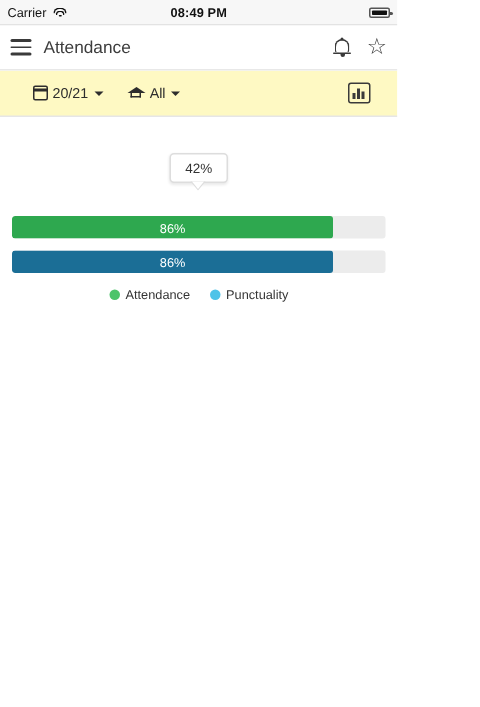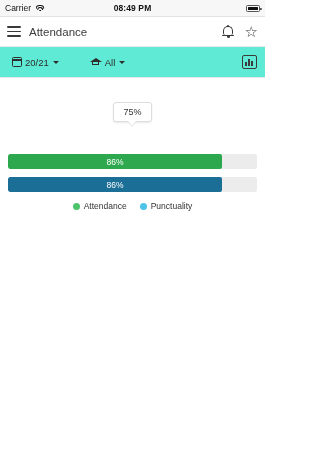--- a/index.html
+++ b/index.html
@@ -133,27 +133,27 @@
   .bell .top {
     position: absolute; left: 5.2px; top: 0px; width: 2.6px; height: 2px;
     border-radius: 2px 2px 0 0; background: #3a3a3a;
   }
   .star {
     font-size: 15px; color: #3a3a3a; line-height: 1;
   }
   
   .filter-bar {
     height: 31px;
-    background: #5eead4;
+    background: #fef9c3;
     border-bottom: 1px solid #e6e6e6;
     display: flex;
     align-items: center;
-    padding: 0 8px;
-    box-sizing: border-box;
-    gap: 23px;
+    padding: 0 18px;
+    box-sizing: border-box;
+    gap: 8px;
   }
   .chip {
     display: inline-flex;
     align-items: center;
     gap: 3px;
     font-size: 9.5px;
     color: #2d2d2d;
     padding: 2px 4px;
     border-radius: 2px;
     cursor: pointer;
@@ -244,21 +244,21 @@
     position: absolute;
     left: 50%;
     margin-left: -5px;
     bottom: -6px;
     width: 0; height: 0;
     border-left: 5px solid transparent;
     border-right: 5px solid transparent;
     border-top: 6px solid #dddddd;
   }
   .bars {
-    margin-top: 32px;
+    margin-top: 22px;
   }
   .bar-track {
     height: 15px;
     background: #ececec;
     border-radius: 2px;
     position: relative;
     overflow: hidden;
     margin-bottom: 8px;
   }
   .bar-fill {
@@ -393,21 +393,21 @@
     <div class="chart-ic">
       <b class="b1"></b>
         <b class="b2"></b>
         <b class="b3"></b>
     </div>
   </div>
 
   <div class="content">
 
     <div class="callout-wrap">
-      <div class="callout">75%</div>
+      <div class="callout">42%</div>
     </div>
 
     <div class="bars">
       <div class="bar-track">
         <div class="bar-fill" style="width:86%;background:#2ea84f">
           <span class="bar-label">86%</span>
         </div>
       </div>
       <div class="bar-track">
         <div class="bar-fill" style="width:86%;background:#1b6e96">

